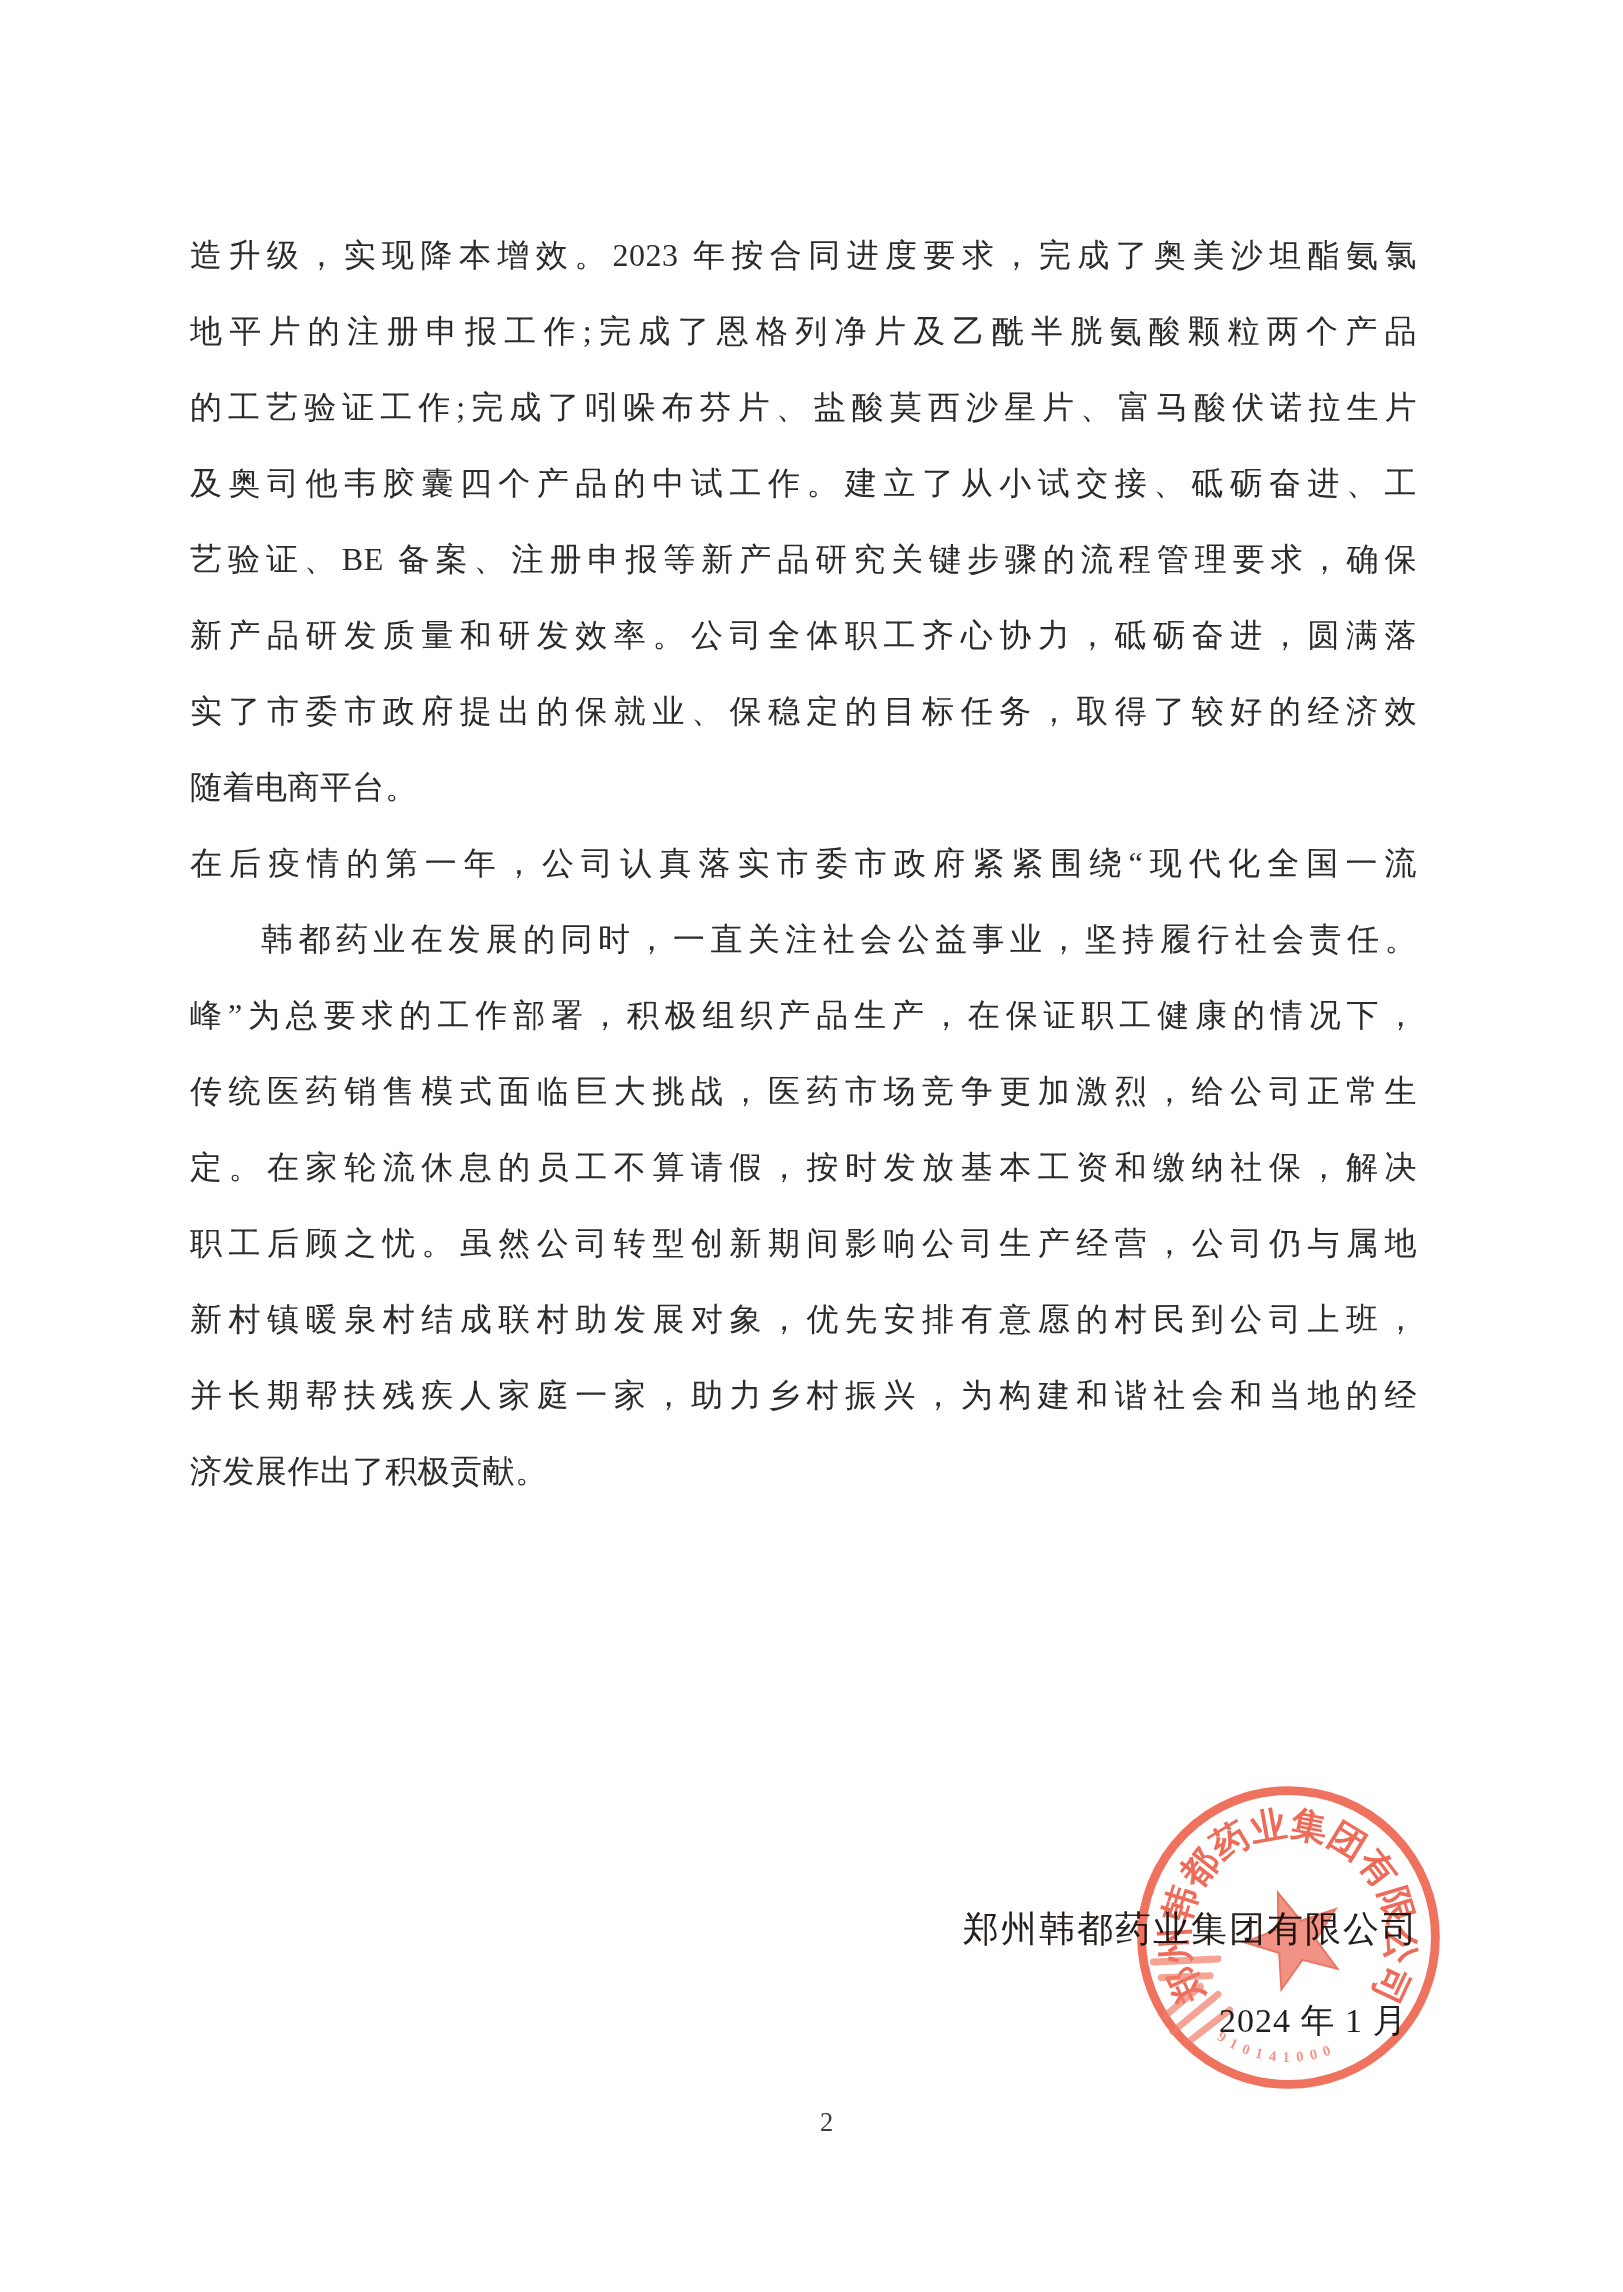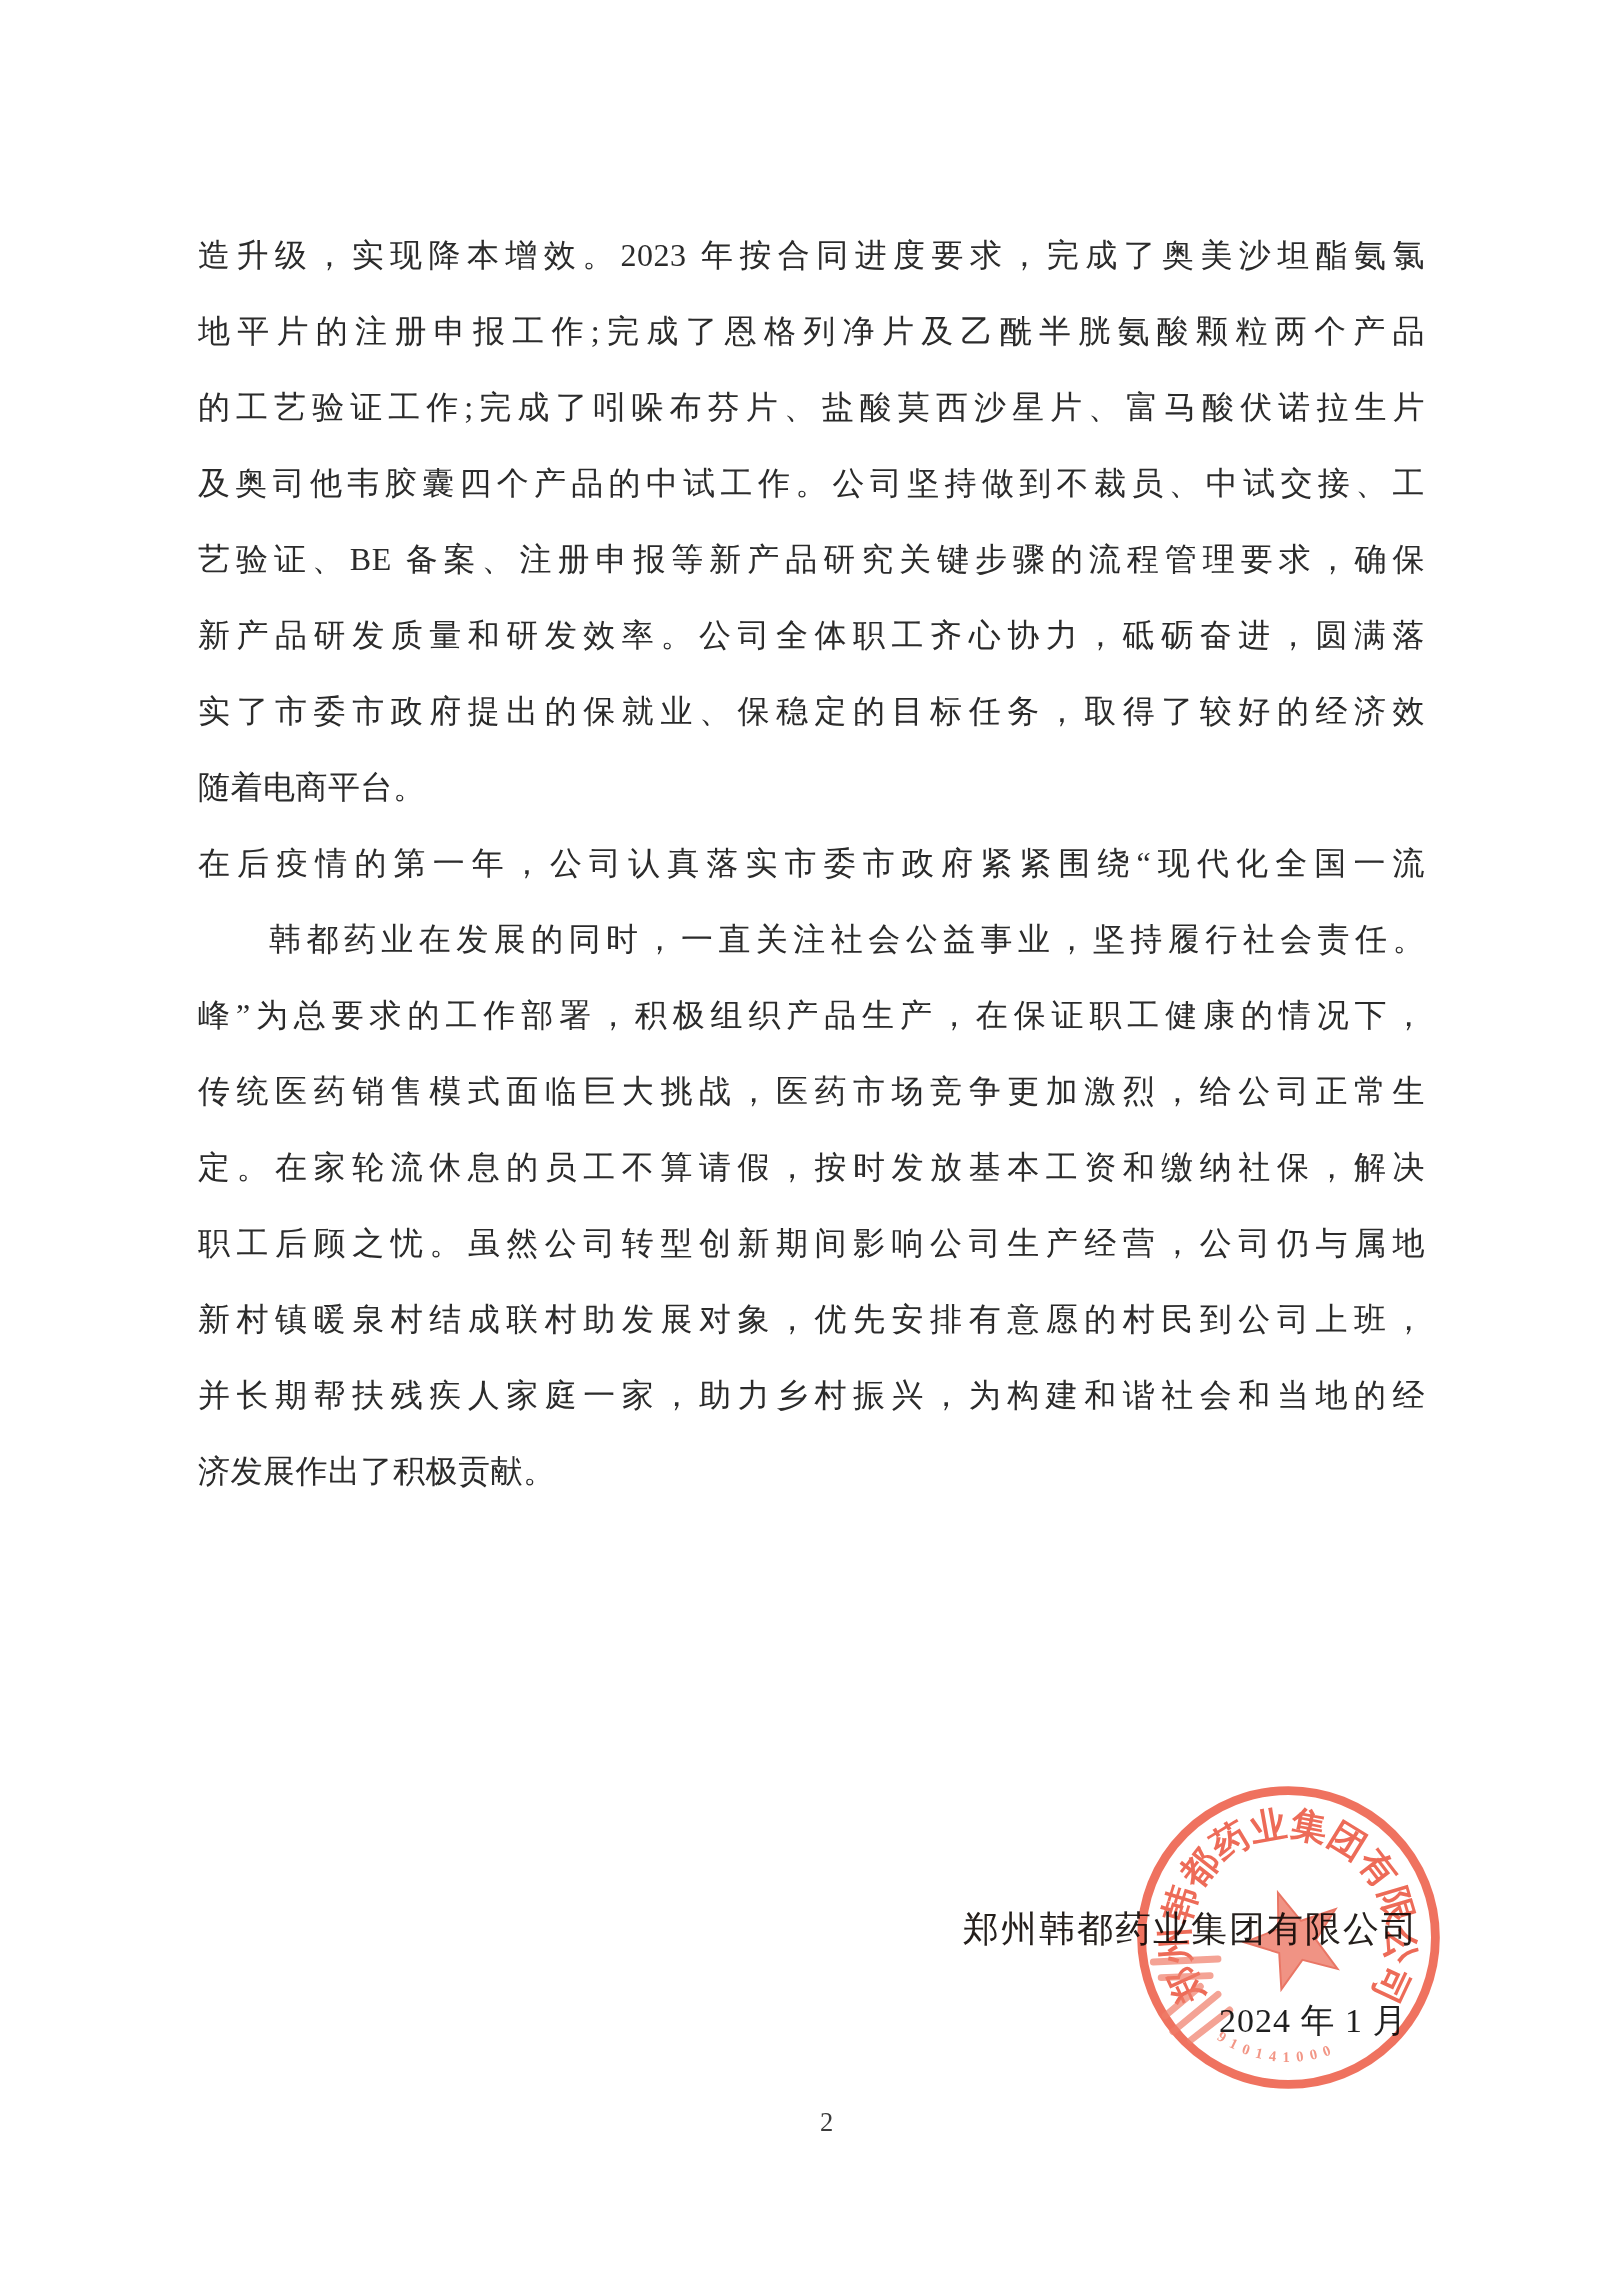--- a/index.html
+++ b/index.html
@@ -9,21 +9,21 @@
     height: 2293px;
     margin: 0 auto;
     background: #ffffff;
     font-family: "Liberation Serif", "DejaVu Serif", serif;
     overflow: hidden;
   }
 
   
   .text-block {
     position: absolute;
-    left: 198px;
+    left: 190px;
     top: 217px;
     width: 1227px;
   }
   .text-line {
     height: 76px;
     line-height: 76px;
     font-size: 32px;
     color: #2b2b2b;
     text-align: justify;
     text-align-last: justify;
@@ -84,21 +84,21 @@
 </style>
 </head>
 <body>
 
 <div class="page">
 
   <div class="text-block" id="text-block">
       <div class="text-line">造升级，实现降本增效。2023 年按合同进度要求，完成了奥美沙坦酯氨氯</div>
       <div class="text-line">地平片的注册申报工作;完成了恩格列净片及乙酰半胱氨酸颗粒两个产品</div>
       <div class="text-line">的工艺验证工作;完成了吲哚布芬片、盐酸莫西沙星片、富马酸伏诺拉生片</div>
-      <div class="text-line">及奥司他韦胶囊四个产品的中试工作。公司坚持做到不裁员、中试交接、工</div>
+      <div class="text-line">及奥司他韦胶囊四个产品的中试工作。建立了从小试交接、砥砺奋进、工</div>
       <div class="text-line">艺验证、BE 备案、注册申报等新产品研究关键步骤的流程管理要求，确保</div>
       <div class="text-line">新产品研发质量和研发效率。公司全体职工齐心协力，砥砺奋进，圆满落</div>
       <div class="text-line">实了市委市政府提出的保就业、保稳定的目标任务，取得了较好的经济效</div>
       <div class="text-line para-end">随着电商平台。</div>
       <div class="text-line">在后疫情的第一年，公司认真落实市委市政府紧紧围绕“现代化全国一流</div>
       <div class="text-line indent">韩都药业在发展的同时，一直关注社会公益事业，坚持履行社会责任。</div>
       <div class="text-line">峰”为总要求的工作部署，积极组织产品生产，在保证职工健康的情况下，</div>
       <div class="text-line">传统医药销售模式面临巨大挑战，医药市场竞争更加激烈，给公司正常生</div>
       <div class="text-line">定。在家轮流休息的员工不算请假，按时发放基本工资和缴纳社保，解决</div>
       <div class="text-line">职工后顾之忧。虽然公司转型创新期间影响公司生产经营，公司仍与属地</div>

